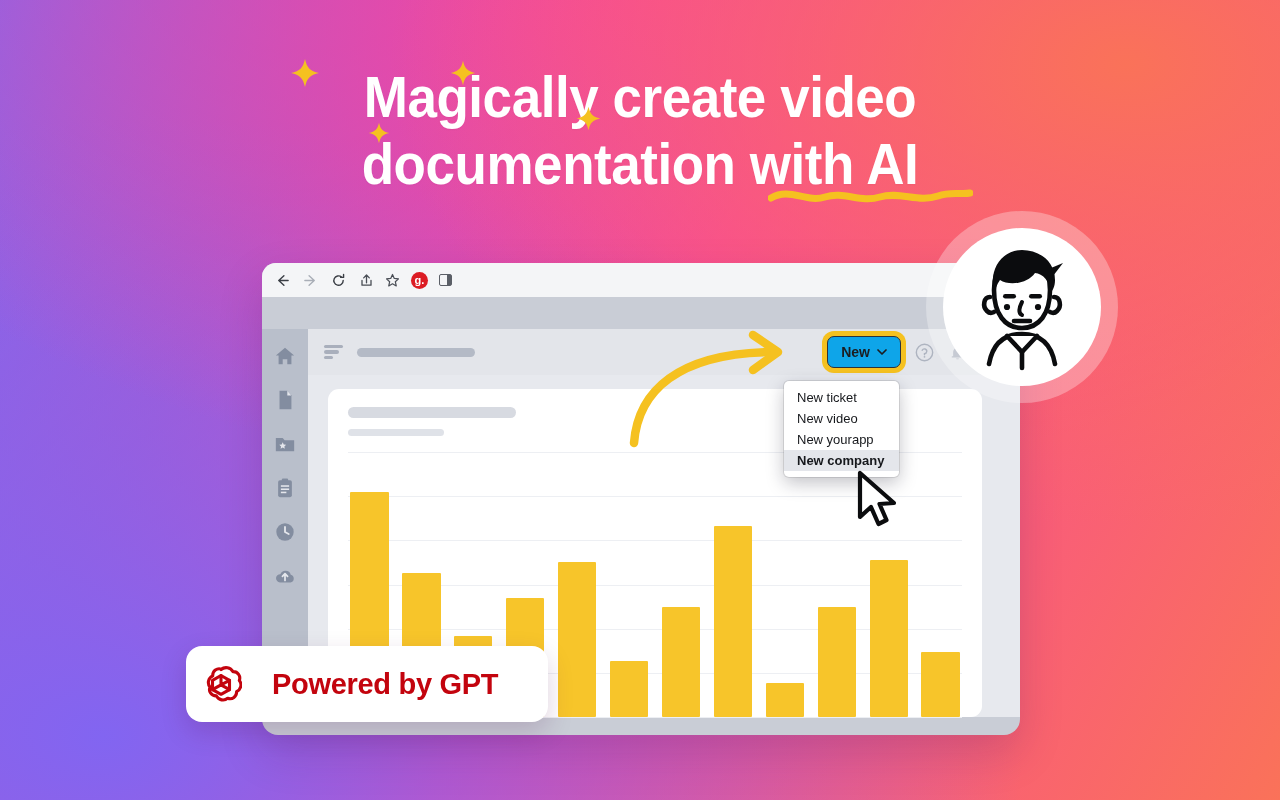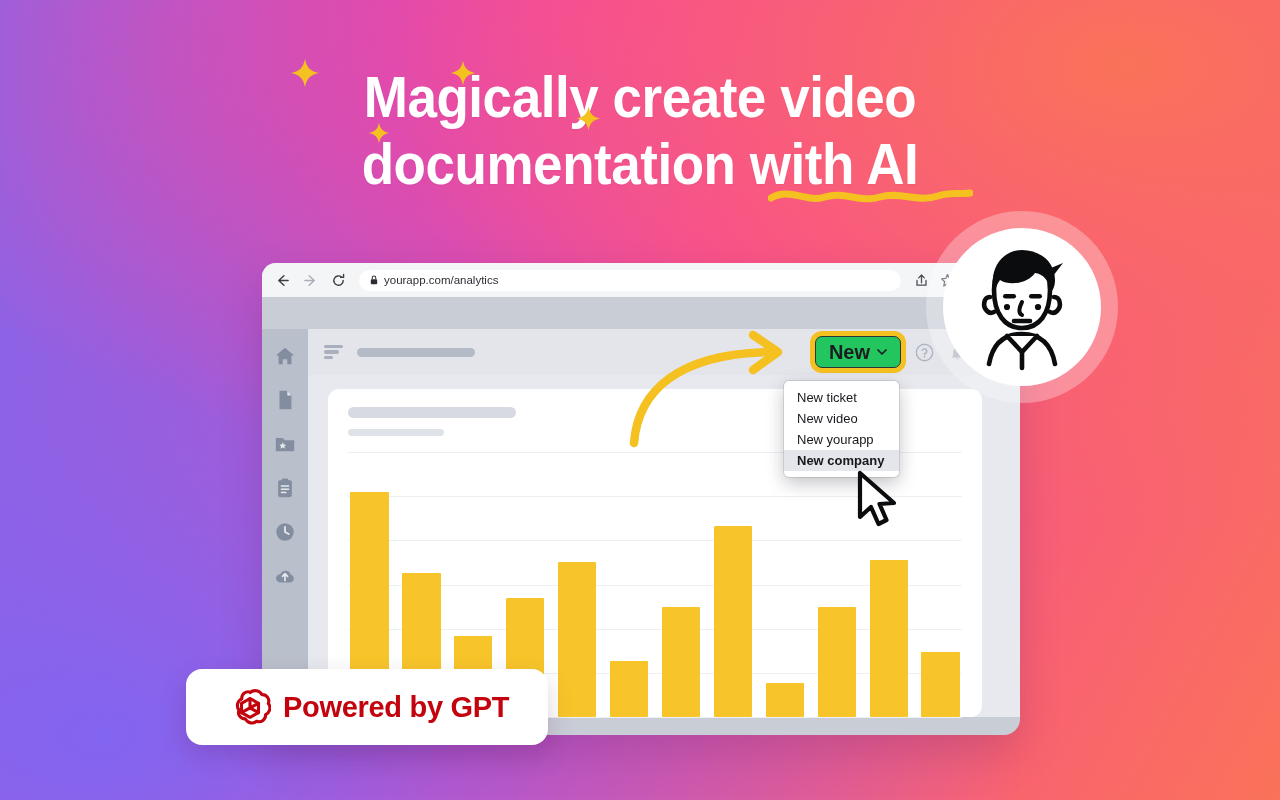--- a/index.html
+++ b/index.html
@@ -91,23 +91,23 @@
     padding: 0 16px; gap: 14px; }
   .burger { width: 19px; height: 14px; flex: none; display: flex;
     flex-direction: column; justify-content: space-between; }
   .burger span { height: 3.4px; border-radius: 2px; background: #A9AFBC; display: block; }
   .burger span:nth-child(1) { width: 19px; }
   .burger span:nth-child(2) { width: 15px; }
   .burger span:nth-child(3) { width: 9px; }
   .headbar { width: 118px; height: 9px; border-radius: 5px; background: #B4BAC6; }
   .headspace { flex: 1; }
   .newbtn {
-    height: 32px; padding: 0 13px; background: #22c55e; border: 1.7px solid #2F3238;
+    height: 32px; padding: 0 13px; background: #0ea5e9; border: 1.7px solid #2F3238;
     border-radius: 7px; display: flex; align-items: center; gap: 7px;
-    font-size: 20px; font-weight: 700; color: #1B1D21;
+    font-size: 14px; font-weight: 700; color: #1B1D21;
     box-shadow: 0 0 0 5px #F5C120; position: relative; z-index: 4;
   }
   .chev { width: 10px; height: 6px; flex: none; }
   .circicon { width: 19px; height: 19px; flex: none; }
   .avatar { width: 23px; height: 23px; border-radius: 50%; background: #B4BAC6;
     flex: none; position: relative; }
   .avatar:before { content: ""; position: absolute; left: 7px; top: 4.5px;
     width: 9px; height: 9px; border-radius: 50%; background: #E3E5EA; }
   .avatar:after { content: ""; position: absolute; left: 3.5px; bottom: 0;
     width: 16px; height: 8px; border-radius: 8px 8px 0 0; background: #E3E5EA; }
@@ -141,24 +141,24 @@
 
   
   .cam { position: absolute; left: 926px; top: 211px; width: 192px; height: 192px; z-index: 8; }
   .camring { position: absolute; inset: 0; border-radius: 50%;
     background: rgba(255,255,255,0.30); }
   .camdisc { position: absolute; left: 17px; top: 17px; width: 158px; height: 158px;
     border-radius: 50%; background: #fff; overflow: hidden; }
 
   
   .gpt {
-    position: absolute; left: 186px; top: 669px; width: 362px; height: 76px;
+    position: absolute; left: 186px; top: 646px; width: 362px; height: 76px;
     background: #fff; border-radius: 16px; z-index: 9;
     box-shadow: 0 10px 26px rgba(80,10,70,0.18);
-    display: flex; align-items: center; gap: 12px; padding-left: 43px;
+    display: flex; align-items: center; gap: 30px; padding-left: 14px;
   }
   .gpt-label { font-size: 29px; font-weight: 700; color: #C3040E; letter-spacing: -0.3px; }
 </style>
 </head>
 <body>
 
 <div class="headline">
   <span>Magically create video</span>
   <span class="l2">documentation with AI</span>
 </div>
@@ -187,27 +187,20 @@
     <svg class="navicon" viewBox="0 0 16 16">
       <path d="M9.5 3 L4 8 L9.5 13 M4 8 H14" fill="none" stroke="#3A3E45" stroke-width="1.5" stroke-linecap="round" stroke-linejoin="round"></path>
     </svg>
     <svg class="navicon" viewBox="0 0 16 16">
       <path d="M6.5 3 L12 8 L6.5 13 M12 8 H2" fill="none" stroke="#A9AEB7" stroke-width="1.5" stroke-linecap="round" stroke-linejoin="round"></path>
     </svg>
     <svg class="navicon" viewBox="0 0 16 16">
       <path d="M13 8 A5 5 0 1 1 11.2 4.2" fill="none" stroke="#3A3E45" stroke-width="1.5" stroke-linecap="round"></path>
       <path d="M13.4 1.6 V4.7 H10.3" fill="none" stroke="#3A3E45" stroke-width="1.5" stroke-linecap="round" stroke-linejoin="round"></path>
     </svg>
-    <div class="omnibox">
-      <svg class="lock" viewBox="0 0 10 12">
-        <rect x="1" y="5" width="8" height="6.3" rx="1.1" fill="#2B2E34"></rect>
-        <path d="M2.8 5 V3.3 A2.2 2.2 0 0 1 7.2 3.3 V5" fill="none" stroke="#2B2E34" stroke-width="1.3"></path>
-      </svg>
-      <span>yourapp.com/analytics</span>
-    </div>
     <div class="tb-right">
       <svg class="navicon" viewBox="0 0 16 16">
         <path d="M8 10.5 V2.5 M5 5.2 L8 2.2 L11 5.2" fill="none" stroke="#4A4E56" stroke-width="1.4" stroke-linecap="round" stroke-linejoin="round"></path>
         <path d="M3.2 8 V13 H12.8 V8" fill="none" stroke="#4A4E56" stroke-width="1.4" stroke-linecap="round" stroke-linejoin="round"></path>
       </svg>
       <svg class="navicon" viewBox="0 0 16 16">
         <path d="M8 1.6 L9.9 5.8 L14.4 6.3 L11 9.3 L12 13.8 L8 11.5 L4 13.8 L5 9.3 L1.6 6.3 L6.1 5.8 Z" fill="none" stroke="#4A4E56" stroke-width="1.3" stroke-linejoin="round"></path>
       </svg>
       <div class="gbadge">g.</div>
       <div class="panelicon"></div>

